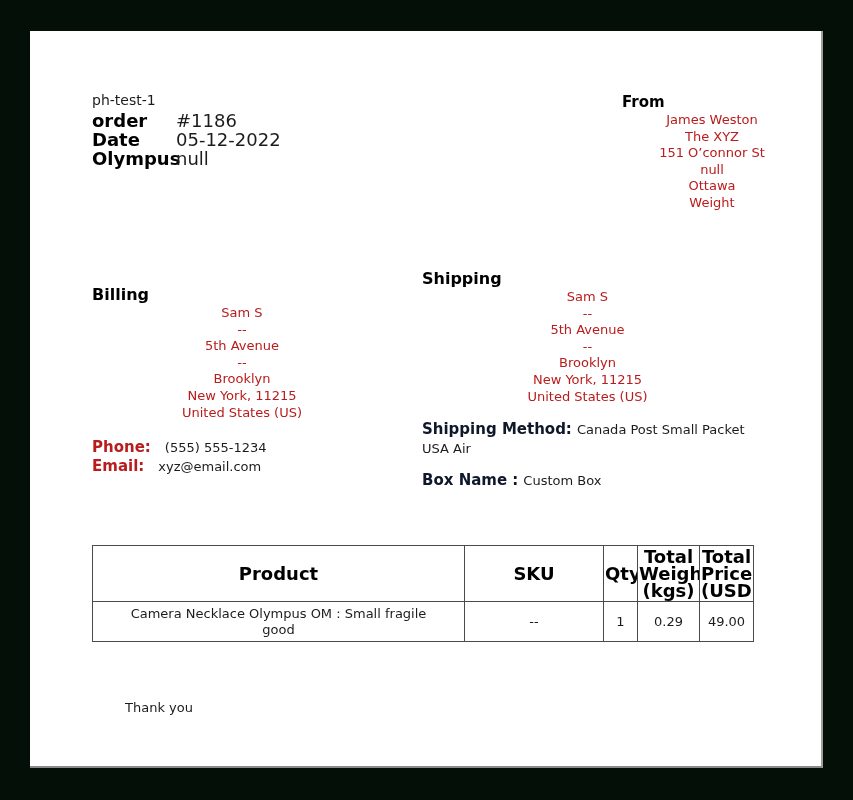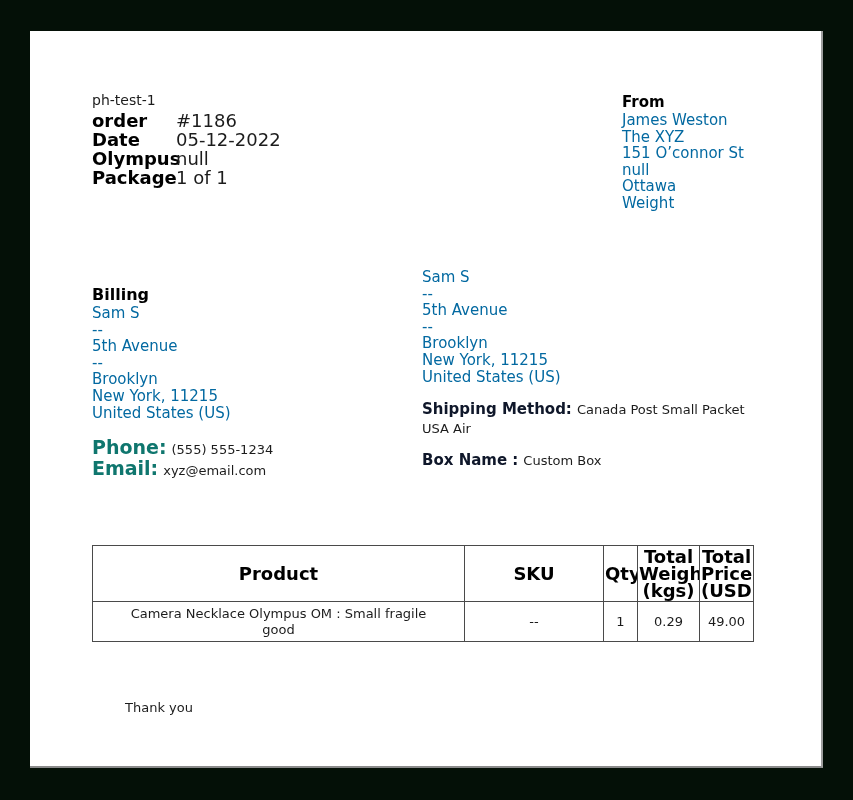--- a/index.html
+++ b/index.html
@@ -53,23 +53,24 @@
     color: #000;
   }
   .from-block {
     position: absolute;
     left: 592px;
     top: 62px;
     width: 180px;
   }
   .from-block .addr-title { font-size: 15px; line-height: 19px; }
   .addr-line {
-    font-size: 15px;
+    font-size: 13px;
     line-height: 16.6px;
-    color: #0369a1;
+    color: #b91c1c;
+    text-align: center;
   }
   .billing-block {
     position: absolute;
     left: 62px;
     top: 254px;
     width: 300px;
   }
   .billing-block .addr-title,
   .shipping-block .addr-title { font-size: 16px; line-height: 20px; }
   .shipping-block {
@@ -78,23 +79,23 @@
     top: 238px;
     width: 331px;
   }
   .contact-line {
     font-size: 13px;
     line-height: 19px;
     color: #1c1c1c;
   }
   .contact-line .blbl {
     font-weight: bold;
-    font-size: 19px;
-    color: #0f766e;
-    margin-right: 5px;
+    font-size: 15px;
+    color: #b91c1c;
+    margin-right: 14px;
   }
   .phone-line { margin-top: 17px; }
   .method-line {
     margin-top: 15px;
     font-size: 13px;
     line-height: 19px;
     width: 331px;
   }
   .method-line .blbl, .box-line .blbl {
     font-weight: bold;
@@ -157,23 +158,20 @@
 
   <div class="meta">
     <div class="row">
       <span class="lbl">order</span><span class="val">#1186</span>
     </div>
     <div class="row">
       <span class="lbl">Date</span><span class="val">05-12-2022</span>
     </div>
     <div class="row">
       <span class="lbl">Olympus</span><span class="val">null</span>
-    </div>
-    <div class="row">
-      <span class="lbl">Package</span><span class="val">1 of 1</span>
     </div>
   </div>
 
   <div class="from-block">
     <div class="addr-title">From</div>
     <div class="addr-line">James Weston</div>
     <div class="addr-line">The XYZ</div>
     <div class="addr-line">151 O’connor St</div>
     <div class="addr-line">null</div>
     <div class="addr-line">Ottawa</div>
@@ -191,20 +189,21 @@
     <div class="addr-line">United States (US)</div>
     <div class="contact-line phone-line">
       <span class="blbl">Phone:</span><span>(555) 555-1234</span>
     </div>
     <div class="contact-line">
       <span class="blbl">Email:</span><span>xyz@email.com</span>
     </div>
   </div>
 
   <div class="shipping-block">
+    <div class="addr-title">Shipping</div>
     <div class="addr-line">Sam S</div>
     <div class="addr-line">--</div>
     <div class="addr-line">5th Avenue</div>
     <div class="addr-line">--</div>
     <div class="addr-line">Brooklyn</div>
     <div class="addr-line">New York, 11215</div>
     <div class="addr-line">United States (US)</div>
     <div class="method-line">
       <span class="blbl">Shipping Method:</span><span>Canada Post Small Packet USA Air</span>
     </div>

